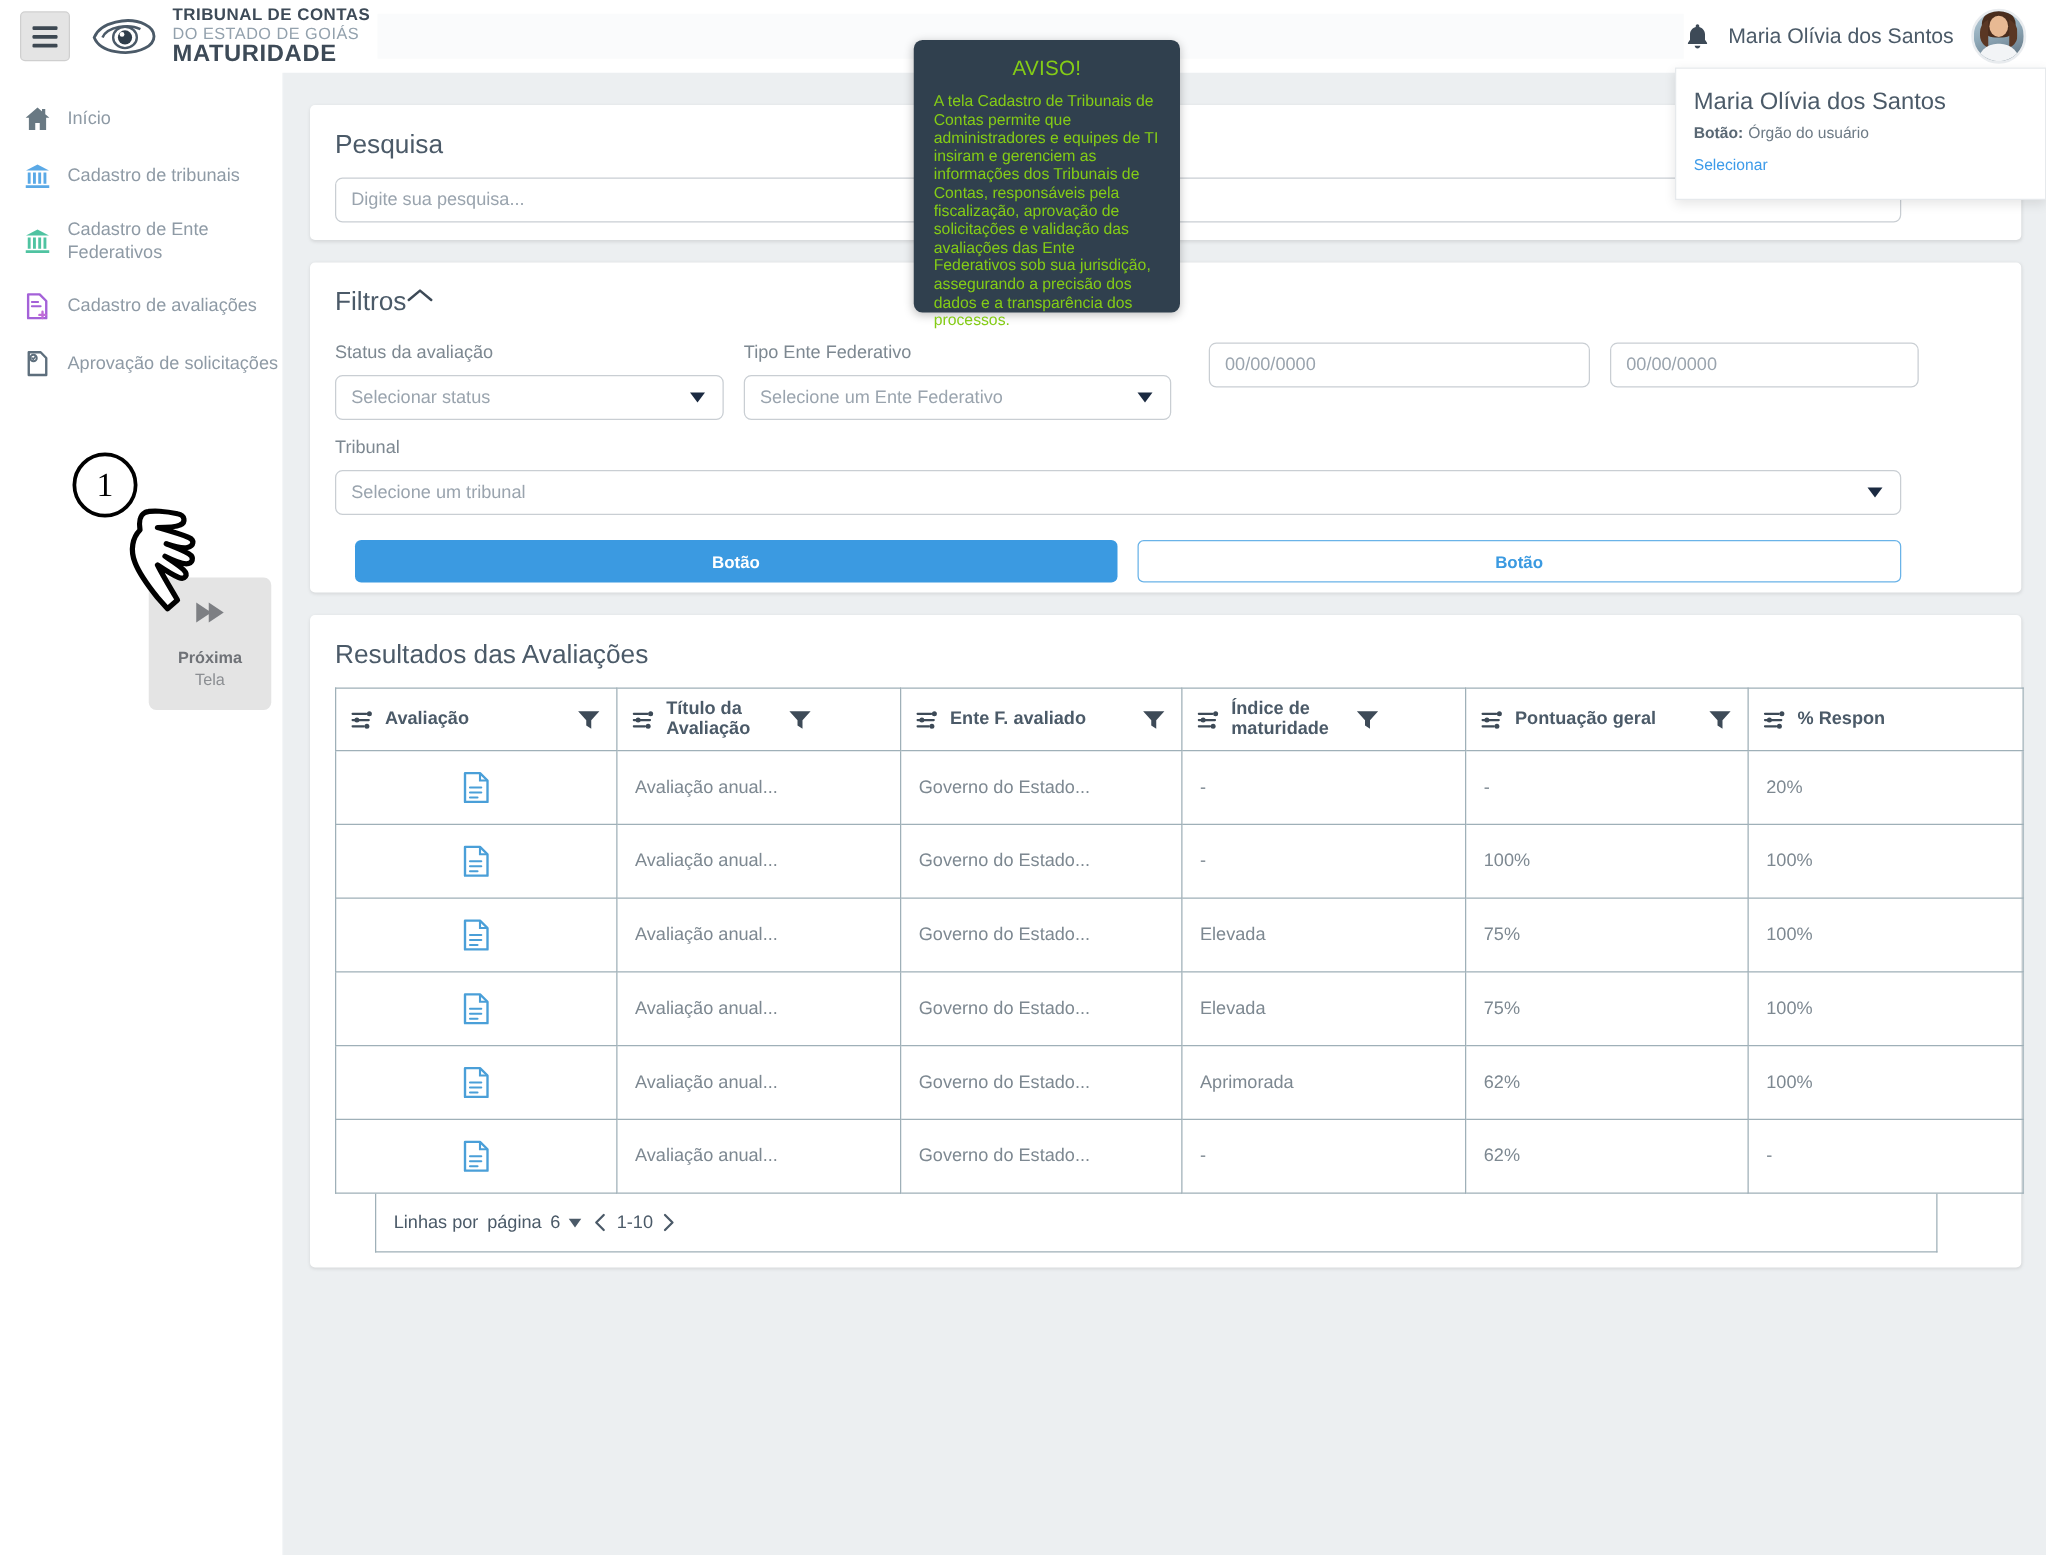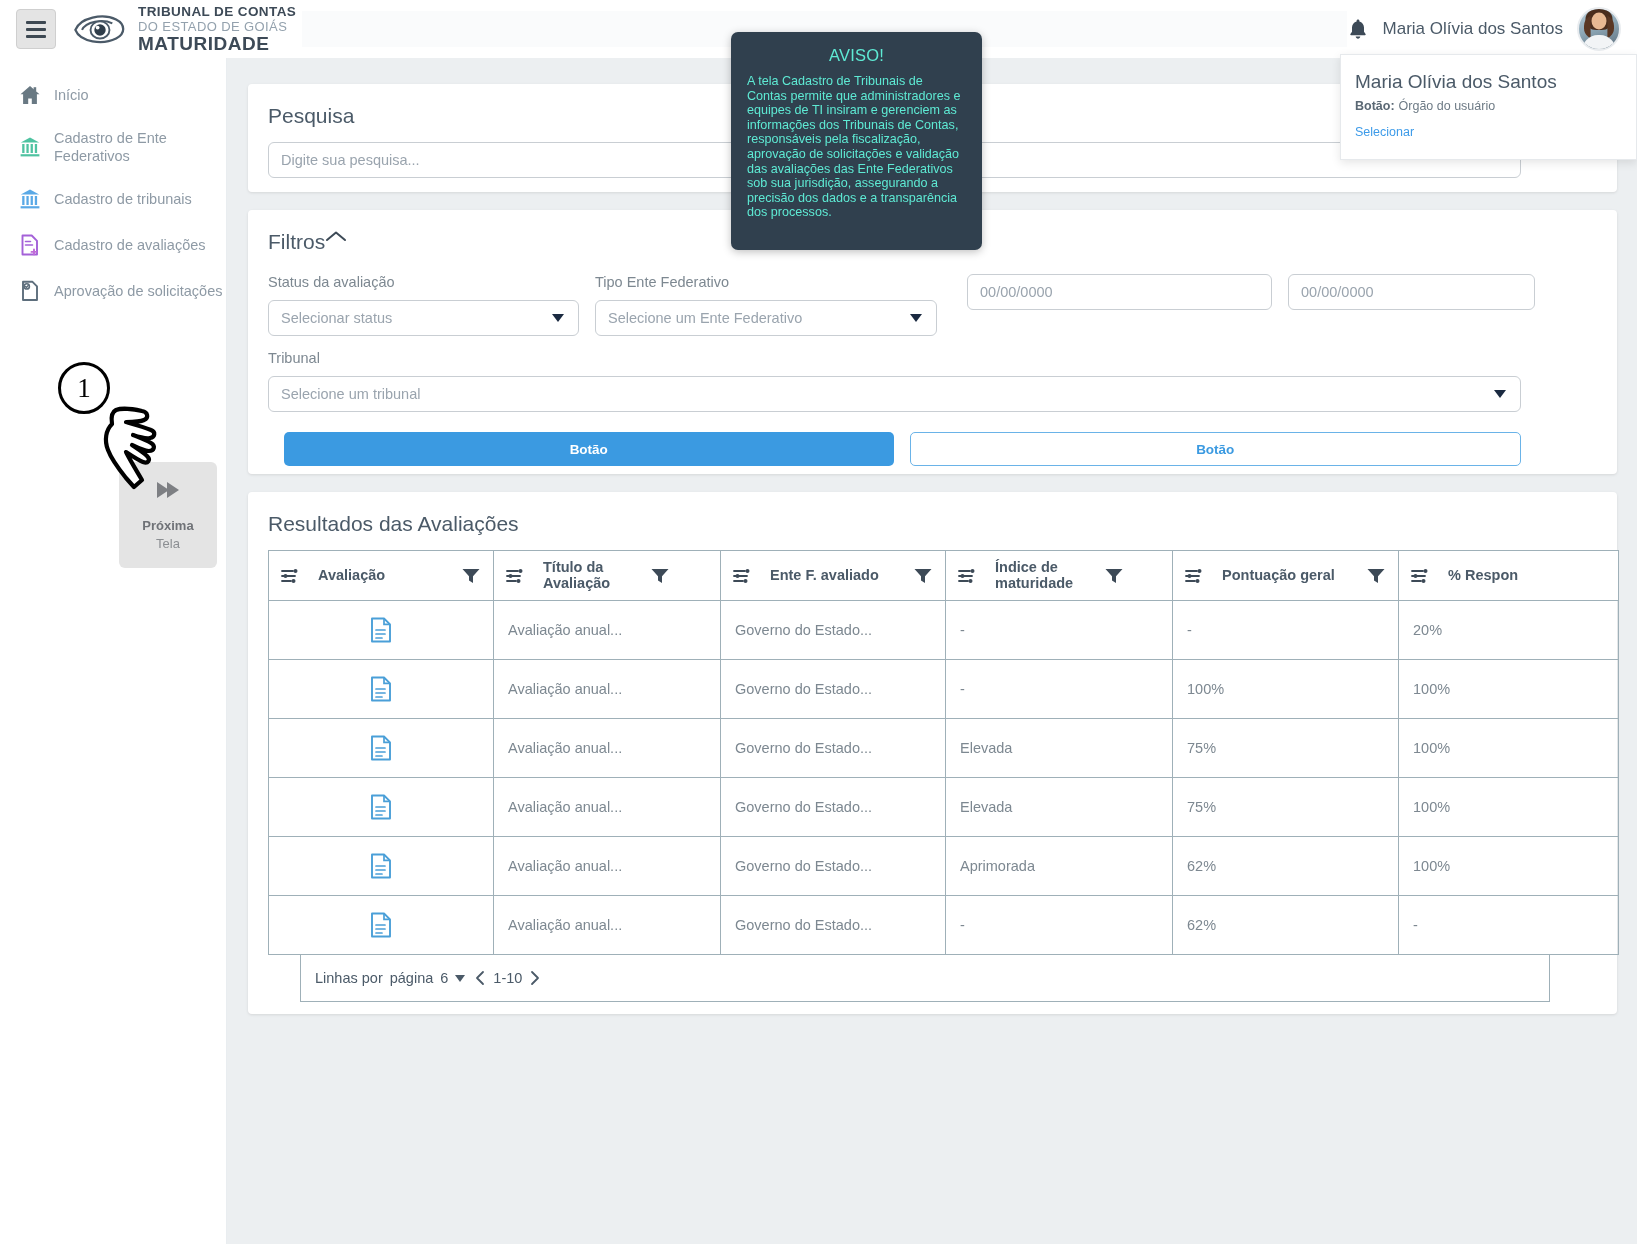--- a/index.html
+++ b/index.html
@@ -127,41 +127,41 @@
   .btn-outline { background: #ffffff; color: #3b9ae1; border: 1px solid #6ab3e8; flex: 1; }
 
   
   table.results { border-collapse: collapse; width: 1350px; table-layout: fixed; }
   table.results th, table.results td {
     border: 1px solid #9fb0b8; padding: 0;
   }
   table.results thead th {
     height: 50px; background: #ffffff; vertical-align: middle;
   }
-  .th-in { display: flex; align-items: center; gap: 19px; padding: 0 12px; justify-content: flex-start; }
+  .th-in { display: flex; align-items: center; gap: 9px; padding: 0 12px; justify-content: flex-start; }
   .th-txt { font-size: 14.5px; color: #4b5a68; line-height: 1.1; text-align: left; flex: 1; }
   .sl-ic { flex: none; }
   .funnel { flex: none; cursor: pointer; }
   table.results tbody td { height: 59px; vertical-align: middle; }
   .cell { padding: 0 14px; font-size: 14.5px; color: #7d8891; }
   .cell-center { display: flex; align-items: center; justify-content: center; }
   .doc-ic { cursor: pointer; }
 
   .pager {
     border: 1px solid #9fb0b8; border-top: none; width: 1250px; height: 47px;
     display: flex; align-items: center; padding-left: 14px; gap: 7px;
     font-size: 14.5px; color: #4b5a68; margin-left: 32px;
   }
   .pager .ctl { cursor: pointer; }
   .pager .pcaret { width:0;height:0;border-left:5px solid transparent;border-right:5px solid transparent;border-top:7px solid #4b5a68; }
 
   
   .tooltip {
-    position: absolute; left: 731px; top: 32px; width: 251px; height: 218px;
-    background: #30404e; border-radius: 7px; color: #5eead4;
+    position: absolute; left: 731px; top: 32px; width: 213px; height: 218px;
+    background: #30404e; border-radius: 7px; color: #84cc16;
     padding: 14px 16px 10px 16px; z-index: 70; box-shadow: 0 2px 8px rgba(0,0,0,.25);
   }
   .tooltip .tt-title { font-size: 16.5px; text-align: center; margin-bottom: 9px; letter-spacing: .2px; }
   .tooltip .tt-body { font-size: 12.6px; line-height: 1.16; text-align: left; }
 </style>
 </head>
 <body>
 
 <div id="root">
 
@@ -217,40 +217,40 @@
     <div class="nav-item">
       <svg class="nav-ic" viewBox="0 0 24 24">
         <path d="M12 3 L2.5 11.2 h2.6 V21 h5.1 v-5.6 h3.6 V21 h5.1 V11.2 h2.6 Z" fill="#697983"></path>
         <rect x="15.6" y="4.2" width="2.6" height="4" fill="#697983"></rect>
       </svg>
       <div class="label">Início</div>
     </div>
 
     <div class="nav-item">
       <svg class="nav-ic" viewBox="0 0 24 24">
+        <path d="M12 2.5 L2.8 7.4 h18.4 Z" fill="#5aa9e6"></path>
+        <rect x="4.2" y="9" width="2.3" height="9" fill="#5aa9e6"></rect>
+        <rect x="8.4" y="9" width="2.3" height="9" fill="#5aa9e6"></rect>
+        <rect x="12.6" y="9" width="2.3" height="9" fill="#5aa9e6"></rect>
+        <rect x="16.8" y="9" width="2.3" height="9" fill="#5aa9e6"></rect>
+        <rect x="2.6" y="19.2" width="18.8" height="2.2" fill="#5aa9e6"></rect>
+      </svg>
+      <div class="label">Cadastro de tribunais</div>
+    </div>
+
+    <div class="nav-item">
+      <svg class="nav-ic" viewBox="0 0 24 24">
         <path d="M12 2.5 L2.8 7.4 h18.4 Z" fill="#4fc3a1"></path>
         <rect x="4.2" y="9" width="2.3" height="9" fill="#4fc3a1"></rect>
         <rect x="8.4" y="9" width="2.3" height="9" fill="#4fc3a1"></rect>
         <rect x="12.6" y="9" width="2.3" height="9" fill="#4fc3a1"></rect>
         <rect x="16.8" y="9" width="2.3" height="9" fill="#4fc3a1"></rect>
         <rect x="2.6" y="19.2" width="18.8" height="2.2" fill="#4fc3a1"></rect>
       </svg>
       <div class="label">Cadastro de Ente Federativos</div>
-    </div>
-
-    <div class="nav-item">
-      <svg class="nav-ic" viewBox="0 0 24 24">
-        <path d="M12 2.5 L2.8 7.4 h18.4 Z" fill="#5aa9e6"></path>
-        <rect x="4.2" y="9" width="2.3" height="9" fill="#5aa9e6"></rect>
-        <rect x="8.4" y="9" width="2.3" height="9" fill="#5aa9e6"></rect>
-        <rect x="12.6" y="9" width="2.3" height="9" fill="#5aa9e6"></rect>
-        <rect x="16.8" y="9" width="2.3" height="9" fill="#5aa9e6"></rect>
-        <rect x="2.6" y="19.2" width="18.8" height="2.2" fill="#5aa9e6"></rect>
-      </svg>
-      <div class="label">Cadastro de tribunais</div>
     </div>
 
     <div class="nav-item">
       <svg class="nav-ic" viewBox="0 0 24 24">
         <path d="M4.5 2.5 h9.2 L19 7.8 V21.5 H4.5 Z" fill="none" stroke="#a461d8" stroke-width="1.9" stroke-linejoin="round"></path>
         <path d="M7.5 8.5 h5 M7.5 12 h7" stroke="#a461d8" stroke-width="1.6" stroke-linecap="round"></path>
         <path d="M16 16.4 v5 M13.5 18.9 h5" stroke="#c06bd8" stroke-width="1.9" stroke-linecap="round"></path>
       </svg>
       <div class="label">Cadastro de avaliações</div>
     </div>

